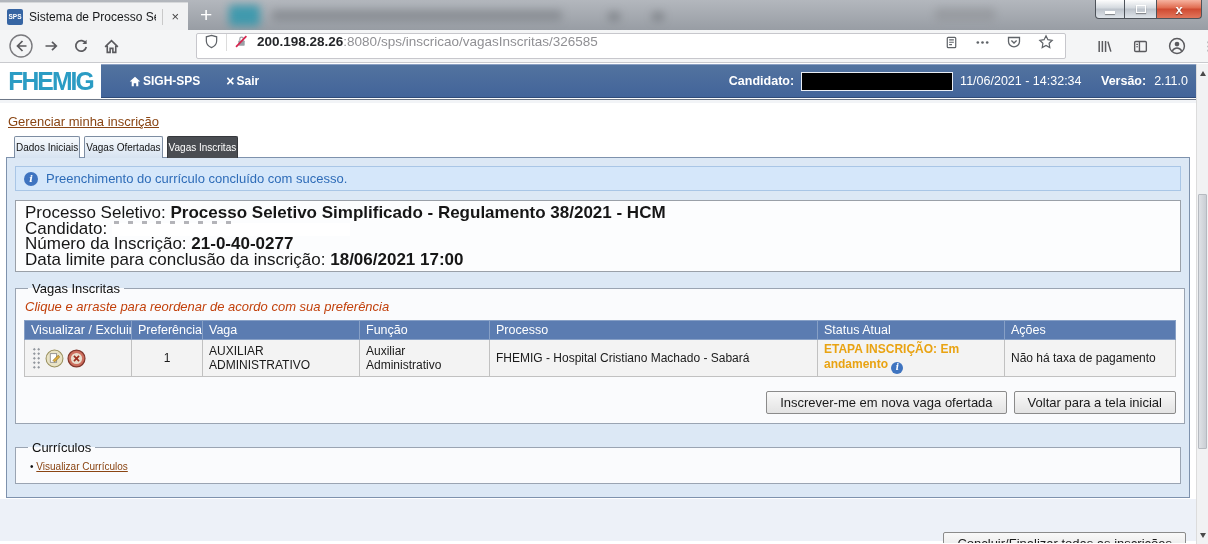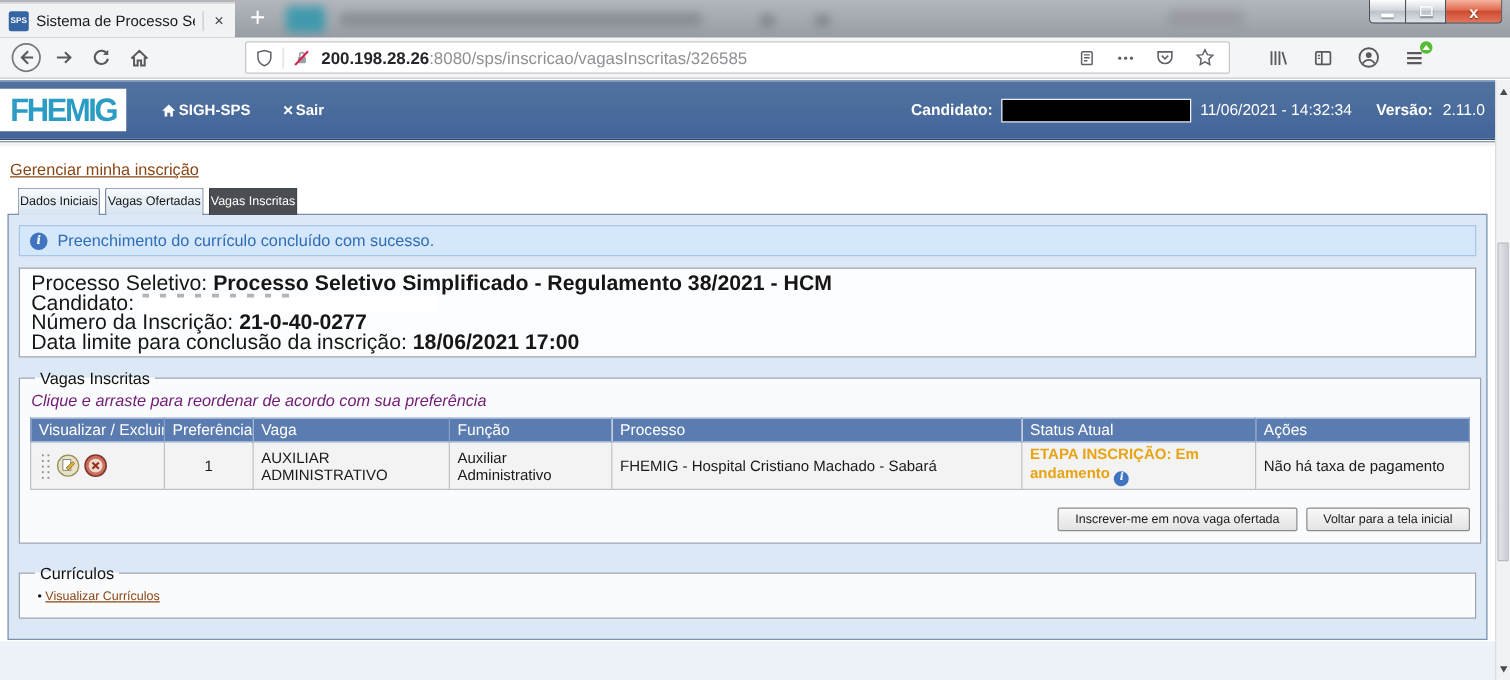--- a/index.html
+++ b/index.html
@@ -25,22 +25,22 @@
   .winbtn.max{width:31px;border-left:none;border-right:none;}
   .winbtn.close{width:46px;border-radius:0 0 4px 0;
     background:linear-gradient(#f6b3a0,#e06a4e 45%,#cf4a31 50%,#e2765c);}
   .g-min{width:10px;height:3px;background:#fff;box-shadow:0 1px 1px rgba(0,0,0,.4);margin-top:6px;}
   .g-max{width:10px;height:8px;border:1px solid #fff;box-shadow:0 1px 1px rgba(0,0,0,.35);background:transparent;}
   .g-close{color:#fff;font-size:13px;font-weight:bold;text-shadow:0 1px 1px rgba(0,0,0,.5);}
 
   
   .toolbar{height:33px;background:#f4f5f6;border-bottom:1px solid #c9cace;display:flex;align-items:center;padding:0 6px;}
   .tbtn{width:30px;height:28px;display:flex;align-items:center;justify-content:center;flex:none;}
-  .urlbar{width:788px;height:26px;margin-left:70px;background:#fff;border:1px solid #c7c7cc;border-radius:2px;
-    display:flex;align-items:center;padding:0 7px;flex:none;}
+  .urlbar{width:870px;height:26px;margin-left:70px;background:#fff;border:1px solid #c7c7cc;border-radius:2px;
+    display:flex;align-items:flex-start;padding:0 7px;flex:none;}
   .url-sep{width:1px;height:17px;background:#dcdcdc;margin:0 7px;flex:none;}
   .url-text{font-size:13.5px;color:#909094;flex:1;white-space:nowrap;overflow:hidden;}
   .url-host{color:#25272a;}
   .url-actions{display:flex;align-items:center;gap:16px;padding-right:4px;}
   .right-icons{display:flex;align-items:center;gap:19px;margin-left:30px;}
   .menu-wrap{position:relative;}
   .badge{position:absolute;top:-5px;right:-6px;width:10px;height:10px;border-radius:50%;background:#57bd35;
     display:flex;align-items:center;justify-content:center;}
   .badge:after{content:"";width:0;height:0;border:3px solid transparent;border-bottom:4px solid #fff;margin-top:-2px;}
 
@@ -48,21 +48,21 @@
   .viewport{position:absolute;top:64px;left:0;right:12px;bottom:0;background:#fff;}
   .scrollbar{position:absolute;top:64px;right:0;width:12px;bottom:0;background:#f1f2f3;border-left:1px solid #dcdcdc;}
   .sb-up,.sb-down{position:absolute;left:0;width:11px;height:14px;display:flex;align-items:center;justify-content:center;}
   .sb-up{top:2px;} .sb-down{bottom:2px;}
   .tri-up{width:0;height:0;border:3.5px solid transparent;border-bottom:5px solid #4a4a4a;margin-top:-3px;}
   .tri-down{width:0;height:0;border:3.5px solid transparent;border-top:5px solid #4a4a4a;margin-bottom:-3px;}
   .sb-thumb{position:absolute;left:1px;right:1px;top:130px;height:255px;border:1px solid #b6bac0;border-radius:1px;
     background:linear-gradient(90deg,#dfe2e6,#caced4);}
 
   
-  .appbar{height:48px;background:linear-gradient(#52739f,#42649a);border-top:1px solid #8ba0c3;border-bottom:1px solid #2e4a78;
+  .appbar{height:34px;background:linear-gradient(#52739f,#42649a);border-top:1px solid #8ba0c3;border-bottom:1px solid #2e4a78;
     display:flex;align-items:center;color:#fff;}
   .logo-box{width:101px;height:34px;background:#fff;display:flex;align-items:center;justify-content:center;flex:none;}
   .logo-text{color:#2b9cc4;font-weight:bold;font-size:26px;letter-spacing:-2px;transform:scaleX(.95);}
   .appnav{display:flex;align-items:center;gap:2px;margin-left:28px;font-size:12px;font-weight:bold;}
   .appnav + .appnav{margin-left:26px;}
   .appbar-right{margin-left:auto;display:flex;align-items:center;gap:8px;font-size:12.5px;padding-right:8px;}
   .redact-dark{display:inline-block;width:150px;height:17px;background:#000;box-shadow:0 0 0 1px #e9edf4;}
   .sepA{height:1px;background:#fdfdfd;} .sepB{height:1px;background:#6d7787;} .sepC{height:3px;background:#f2f4f7;}
 
   
@@ -84,35 +84,35 @@
   .procbox{border:1px solid #9aa0a8;background:#fcfdfe;padding:4px 9px;font-size:17px;color:#161616;line-height:15.6px;margin-bottom:9px;}
   .procbox b{font-weight:bold;}
   .status-orange{color:#f0a410;font-weight:bold;}
   .redact-light{display:inline-block;width:238px;height:13px;background:#fff;vertical-align:middle;position:relative;}
   .redact-light:before{content:"";position:absolute;left:2px;top:-2px;width:120px;height:3px;
     background:repeating-linear-gradient(90deg,rgba(90,90,100,.45) 0 5px,transparent 5px 14px);}
 
   fieldset{border:1px solid #9aa4b2;background:#fafbfd;padding:2px 8px 9px;}
   fieldset.vagas{margin-bottom:16px;}
   legend{font-size:13px;padding:0 4px;margin-left:4px;color:#101010;}
-  .hint{font-style:italic;font-size:13px;color:#701a75;margin:1px 0 6px 1px;}
+  .hint{font-style:italic;font-size:13px;color:#c2410c;margin:1px 0 6px 1px;}
 
   table{border-collapse:collapse;table-layout:fixed;width:1151px;font-size:12px;}
   thead th{background:#5b7cb1;color:#fff;font-weight:normal;text-align:left;padding:2px 6px;height:19px;
     border:1px solid #87a0c6;font-size:12.5px;overflow:hidden;white-space:nowrap;}
   tbody td{border:1px solid #c1c1c1;background:#f3f3f3;padding:2px 6px;height:35px;color:#1a1a1a;overflow:hidden;}
   .cell-icons{display:flex;align-items:center;gap:3px;}
   .drag-dots{width:9px;height:24px;margin-right:2px;
     background-image:radial-gradient(#8a8f96 1px,transparent 1.1px);background-size:4.5px 4.5px;background-position:1px 1px;}
   .icon-btn{display:inline-flex;}
   .status-cell{color:#e9a312;font-weight:bold;line-height:15px;margin-left:12px;}
   .pref-cell{text-align:center;}
 
   .btnrow{display:flex;justify-content:flex-end;gap:7px;margin-top:14px;}
-  .btn{font-size:10px;color:#1a1a1a;padding:3px 13px;border:1px solid #8b8b8b;border-radius:2px;
+  .btn{font-size:13px;color:#1a1a1a;padding:3px 13px;border:1px solid #8b8b8b;border-radius:2px;
     background:linear-gradient(#f9f9f9,#e3e3e3);}
   .bullet-line{font-size:10px;margin:4px 0 2px 6px;color:#111;}
   .link-brown{color:#8a4513;text-decoration:underline;}
 
   .footer-btn{position:absolute;right:10px;top:429px;z-index:5;}
 
   svg{display:block;}
 </style>
 </head>
 <body>

